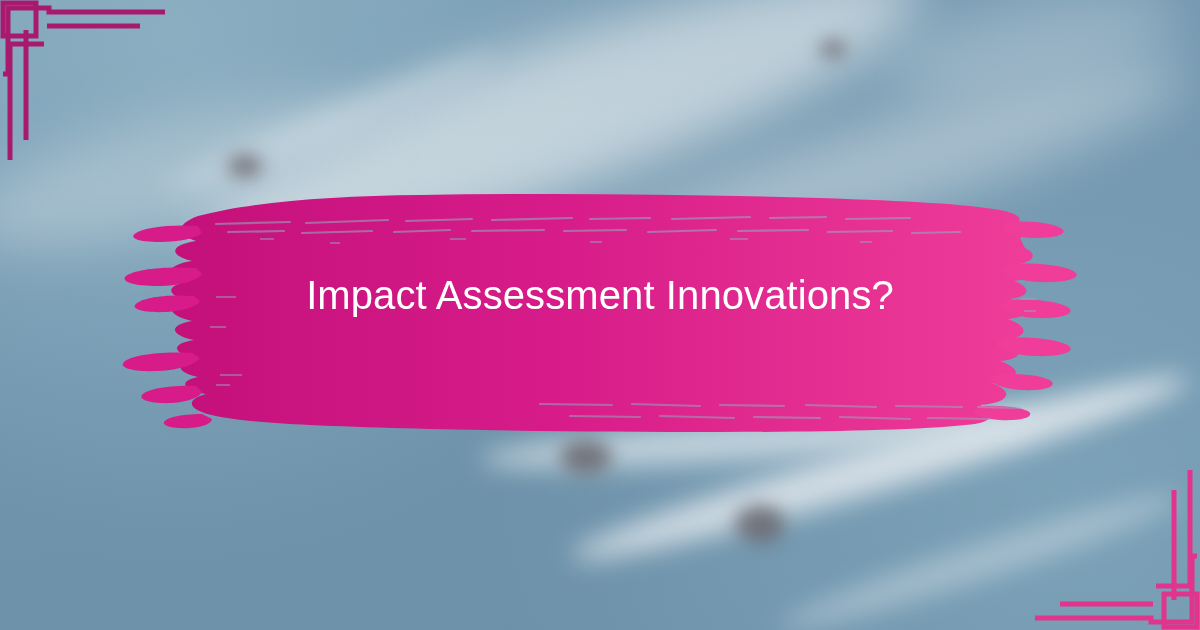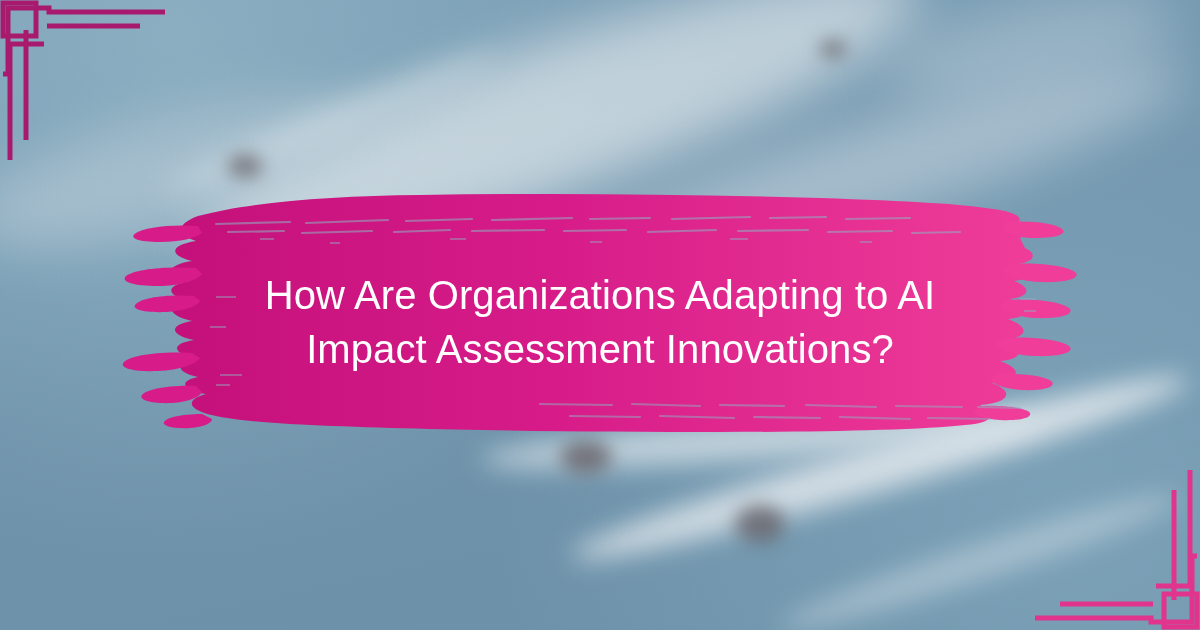--- a/index.html
+++ b/index.html
@@ -290,17 +290,16 @@
         <rect x="90" y="148" width="16" height="2"></rect>
         <rect x="100" y="196" width="22" height="2"></rect>
         <rect x="96" y="206" width="14" height="2"></rect>
         <rect x="900" y="120" width="16" height="2"></rect>
         <rect x="904" y="132" width="12" height="2"></rect>
       </g>
     </svg>
   </div>
 
   <div class="headline">
-    <div>How Are Organizations Adapting to AI</div>
     <div>Impact Assessment Innovations?</div>
   </div>
 
 </div>
 
 </body></html>

